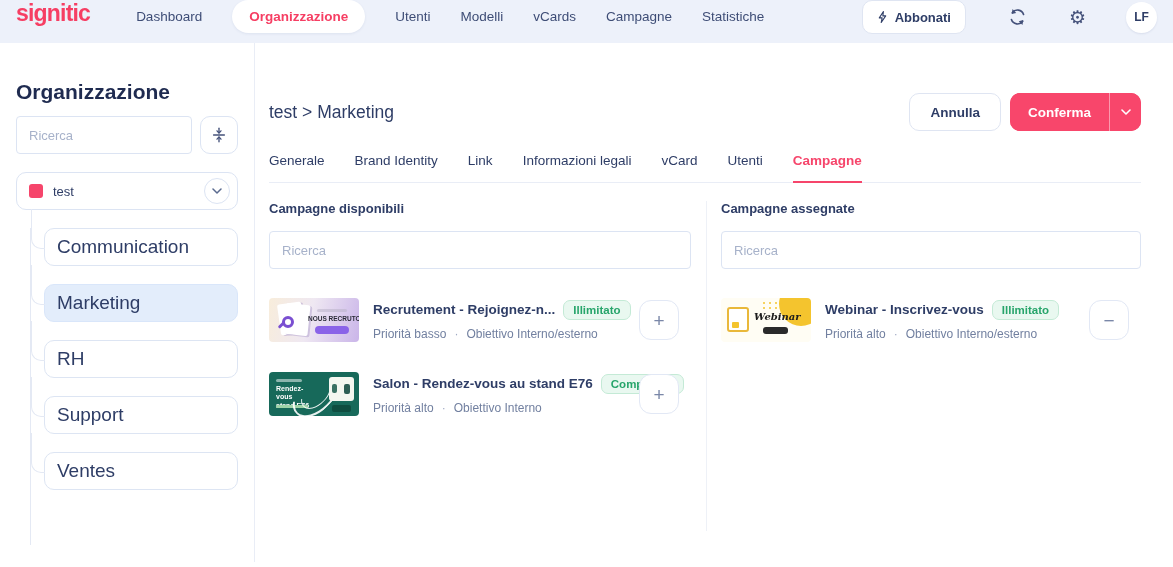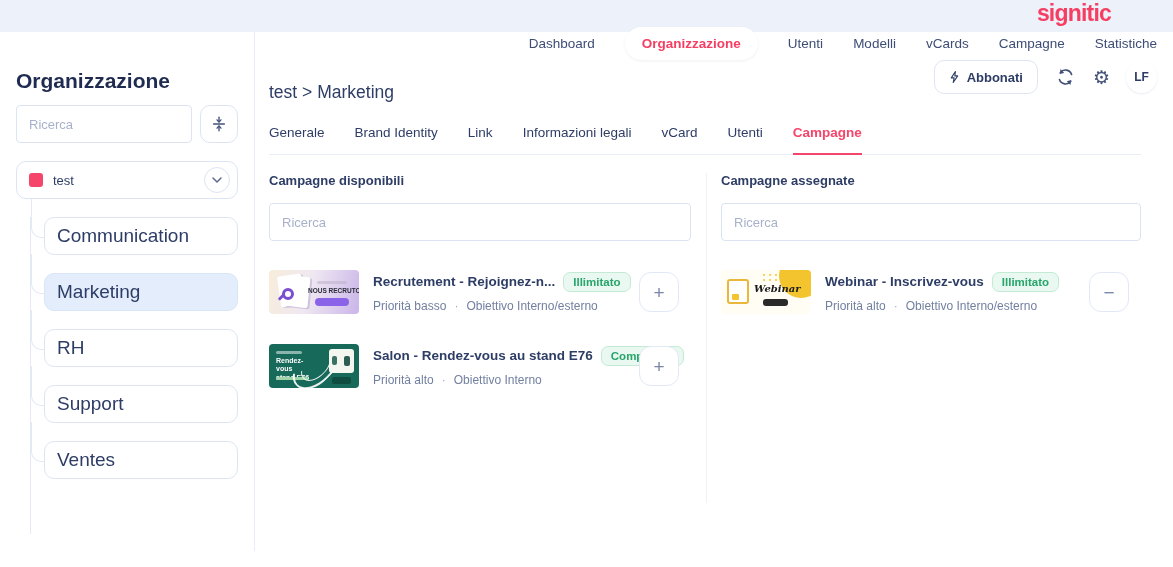--- a/index.html
+++ b/index.html
@@ -1,26 +1,26 @@
 <!DOCTYPE html>
 <html><head>
 <meta charset="utf-8">
 <style>
   * { margin:0; padding:0; box-sizing:border-box; }
   html,body { width:1173px; height:567px; overflow:hidden; background:#fff;
     font-family:"Liberation Sans", sans-serif; color:#2e3d66; }
 
   
-  .navbar { height:32px; background:#edf1fa; display:flex; align-items:flex-end; padding:0 16px;flex-direction:column; }
+  .navbar { height:43px; background:#edf1fa; display:flex; align-items:flex-start; padding:0 16px; }
   .logo { font-size:23px; font-weight:800; color:#f63e63; letter-spacing:-0.8px; margin-right:46px; cursor:pointer; }
   .nav-items { display:flex; align-items:center; gap:30px; }
   .nav-item { font-size:13.5px; font-weight:500; color:#3e4d76; cursor:pointer; text-decoration:none; }
   .nav-item.active { background:#fff; color:#f63e63; font-weight:600; padding:9px 17px; border-radius:999px;
     box-shadow:0 1px 3px rgba(40,60,120,.08); }
-  .nav-right { margin-left:auto; display:flex; align-items:center; gap:16px; }
+  .nav-right { margin-left:auto; display:flex; align-items:center; gap:40px; }
   .subscribe-btn { display:flex; align-items:center; gap:7px; background:#fff; border:1px solid #dfe5f2;
     border-radius:10px; height:34px; padding:0 14px; font-size:13px; font-weight:600; color:#2e3d66; cursor:pointer; }
   .icon-btn { background:none; border:none; cursor:pointer; display:flex; align-items:center; }
   .gear-glyph { font-size:19px; color:#44517a; line-height:1; font-family:"DejaVu Sans", sans-serif; }
   .avatar { width:31px; height:31px; border-radius:50%; background:#fff; display:flex; align-items:center;
     justify-content:center; font-size:12px; font-weight:700; color:#2e3d66; box-shadow:0 1px 2px rgba(40,60,120,.10); cursor:pointer; }
 
   
   .content { display:flex; height:519px; }
   .sidebar { width:255px; flex:none; border-right:1px solid #e9edf6; padding:16px; }
@@ -193,20 +193,31 @@
       <div class="tree-card selected">Marketing</div>
       <div class="tree-card">RH</div>
       <div class="tree-card">Support</div>
       <div class="tree-card">Ventes</div>
     </div>
   </aside>
 
   <main class="main">
     <div class="main-header">
       <h2 class="breadcrumb">test &gt; Marketing</h2>
+      <div class="actions">
+        <button class="btn-cancel">Annulla</button>
+        <div class="btn-confirm-group">
+          <button class="btn-confirm">Conferma</button>
+          <button class="btn-confirm-caret">
+            <svg width="10" height="6" viewBox="0 0 10 6" fill="none" stroke="#ffffff" stroke-width="1.6" stroke-linecap="round" stroke-linejoin="round">
+                <polyline points="1,1 5,5 9,1"></polyline>
+              </svg>
+          </button>
+        </div>
+      </div>
     </div>
 
     <div class="tabs">
       <div class="tab">Generale</div>
       <div class="tab">Brand Identity</div>
       <div class="tab">Link</div>
       <div class="tab">Informazioni legali</div>
       <div class="tab">vCard</div>
       <div class="tab">Utenti</div>
       <div class="tab active">Campagne</div>

